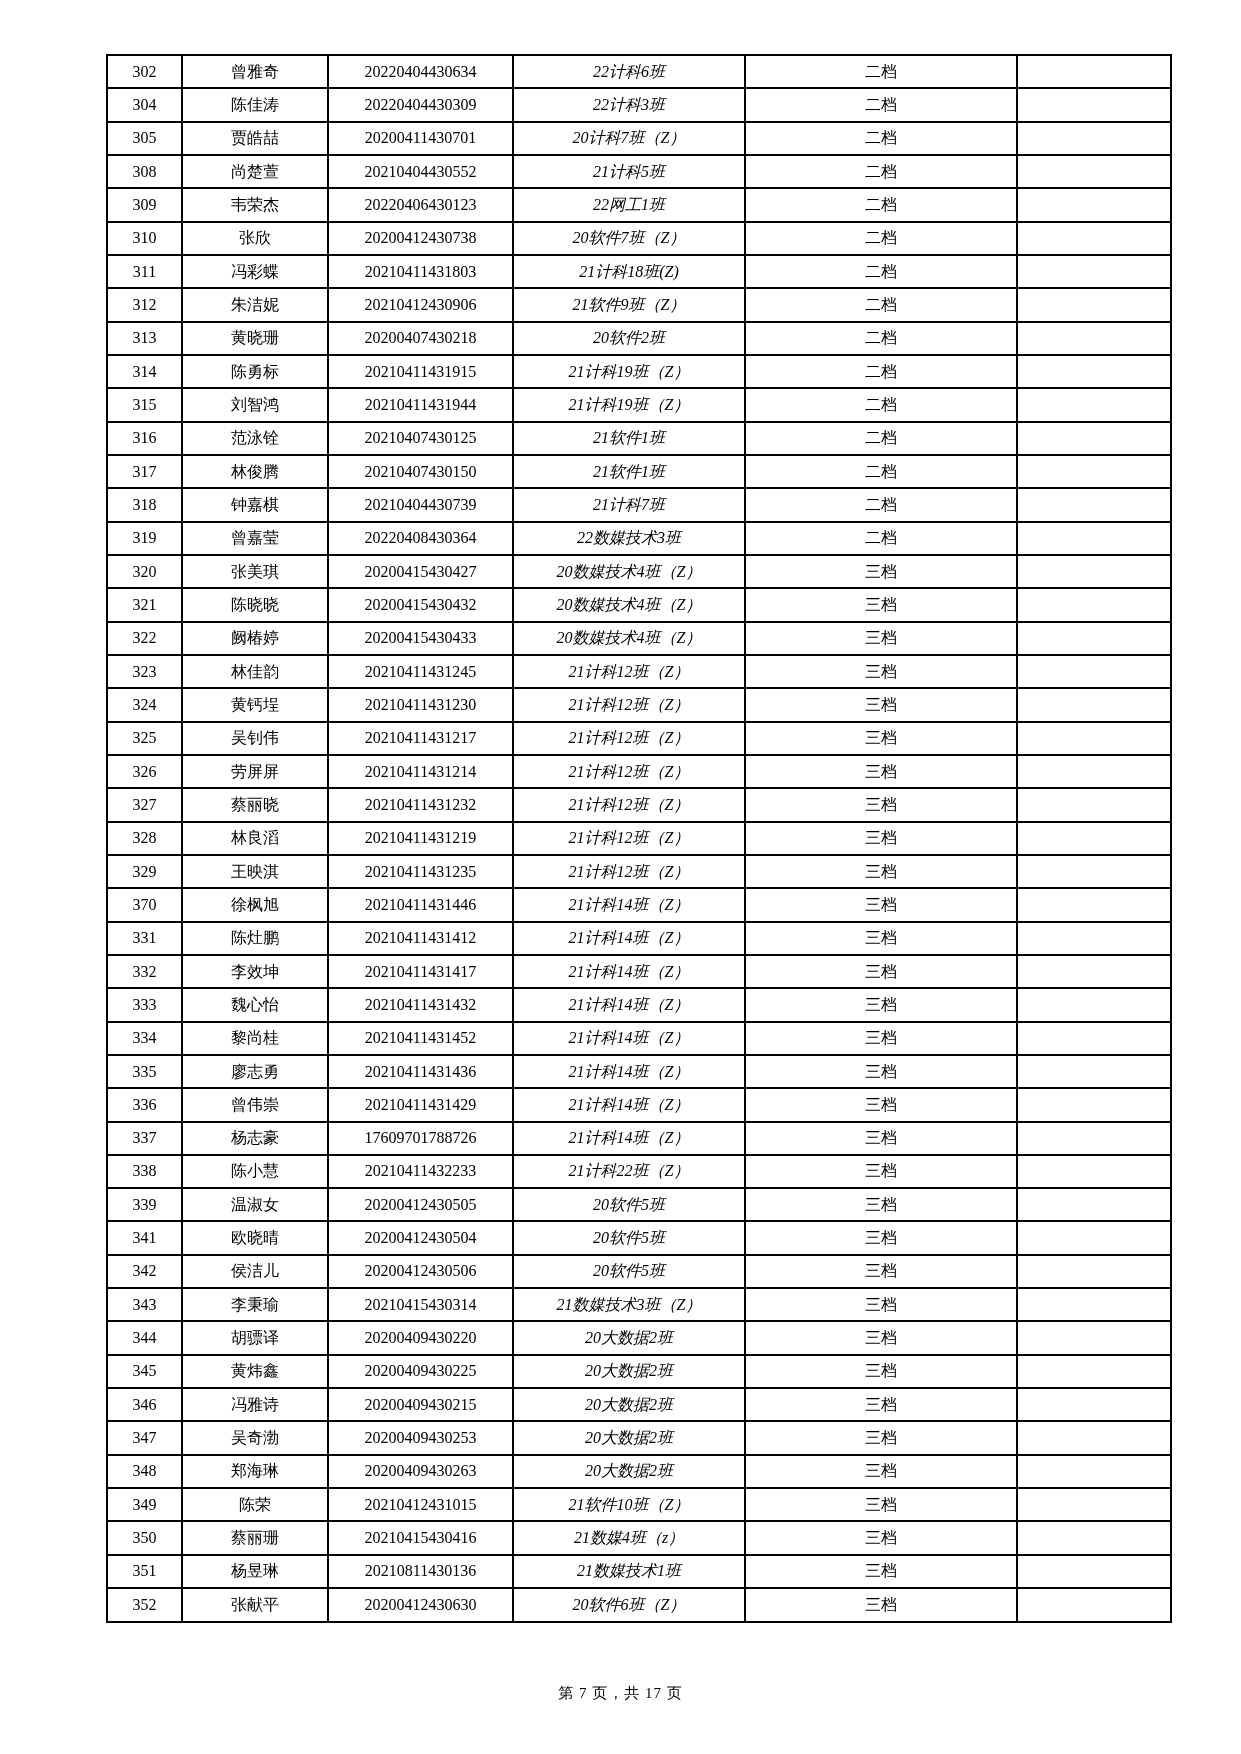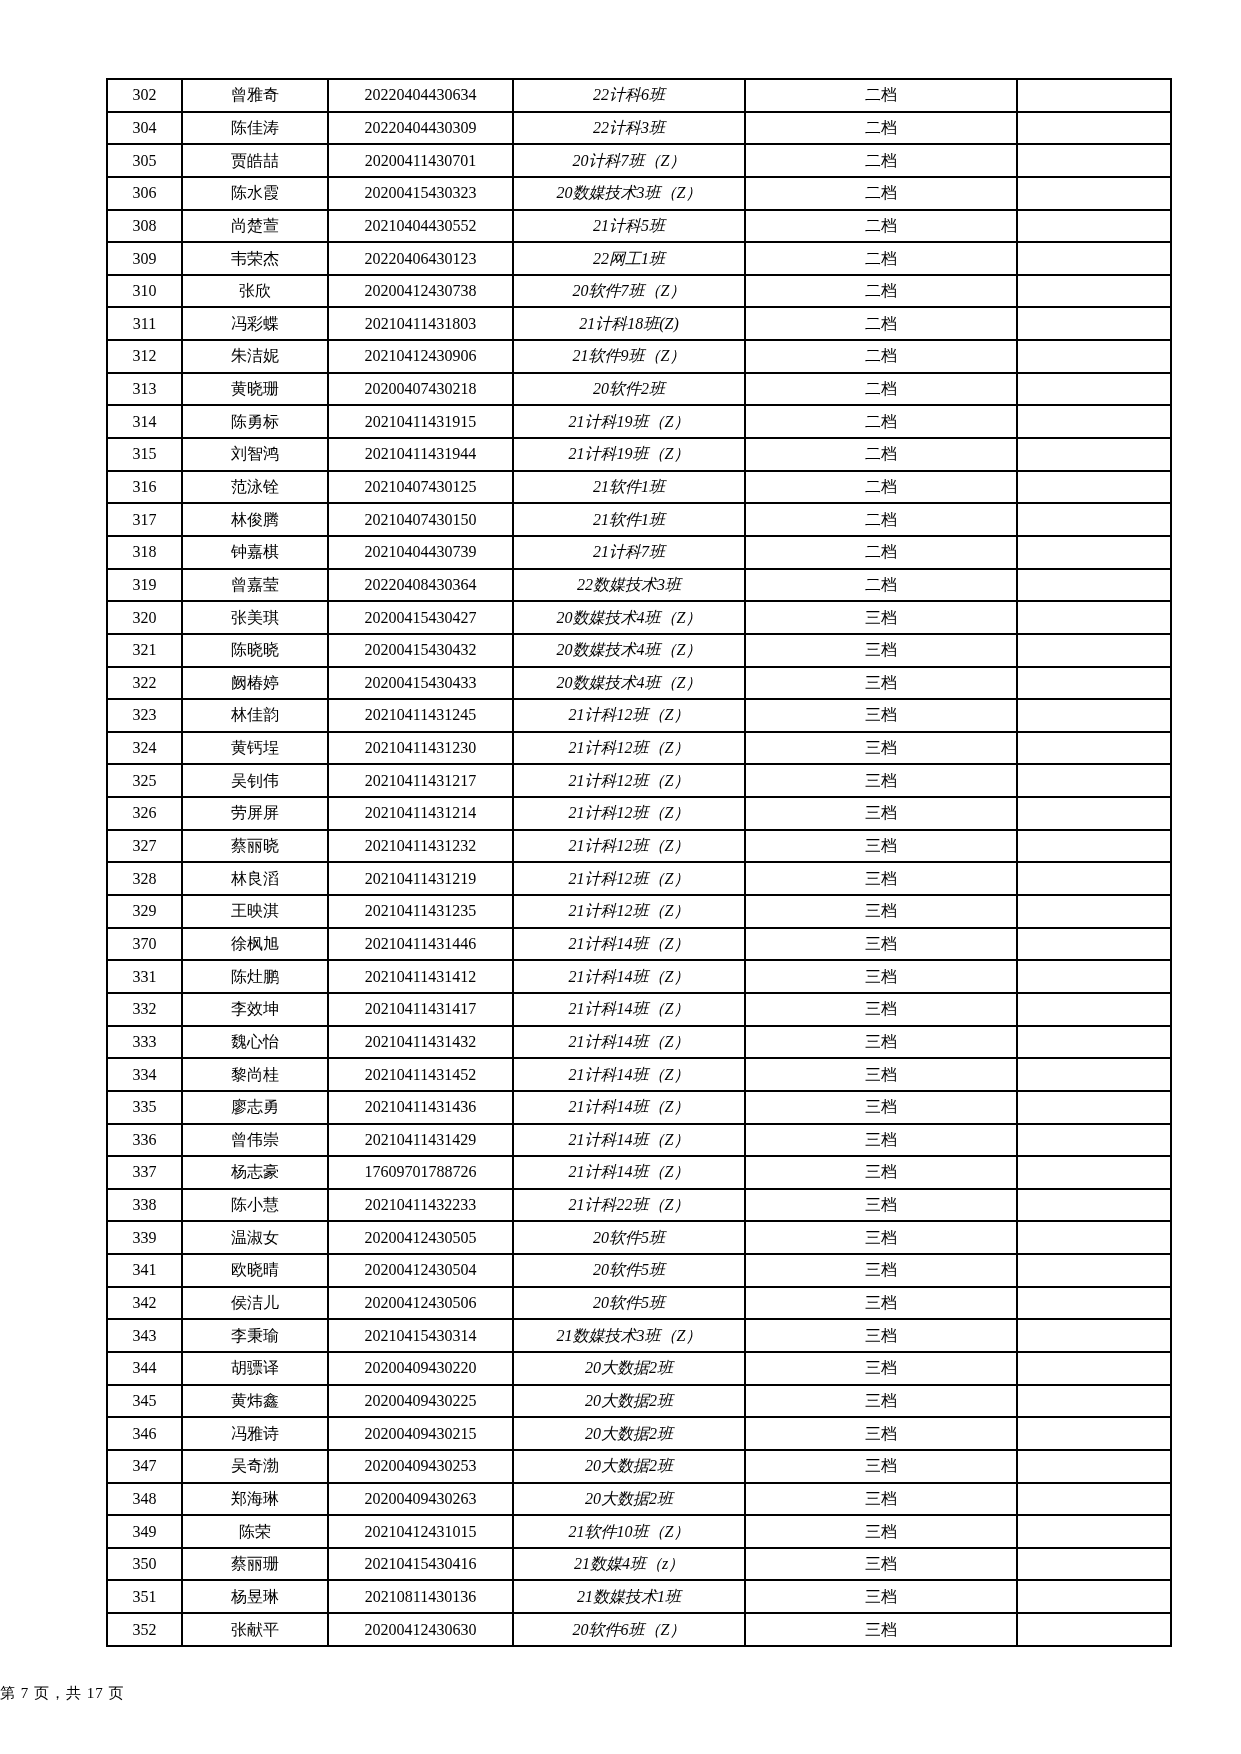--- a/index.html
+++ b/index.html
@@ -12,21 +12,21 @@
     width: 1241px;
     height: 1754px;
     background: #ffffff;
     color: #000000;
     font-family: "Liberation Serif", "DejaVu Serif", serif;
     overflow: hidden;
   }
   table.roster {
     position: absolute;
     left: 106px;
-    top: 78px;
+    top: 54px;
     width: 1026px;
     height: 1569px;
     border-collapse: collapse;
     table-layout: fixed;
   }
   table.roster td {
     border: 2px solid #000000;
     padding: 0;
     text-align: center;
     vertical-align: middle;
@@ -39,20 +39,21 @@
   .col-name    { width: 146px; }
   .col-id      { width: 185px; }
   .col-class   { width: 232px; font-style: italic; }
   .col-tier    { width: 272px; margin-left: 28px; }
   .col-note    { width: 154px; }
   .footer {
     position: absolute;
     top: 1684px;
     left: 0;
     width: 100%;
+    text-align: center;
     font-size: 15px;
     letter-spacing: 1px;
     color: #000000;
   }
 </style>
 </head>
 <body>
 
 <div class="page">
   <table class="roster">
@@ -83,28 +84,20 @@
         </tr>
         <tr>
           <td class="col-no">305</td>
           <td class="col-name">贾皓喆</td>
           <td class="col-id">20200411430701</td>
           <td class="col-class">20计科7班（Z）</td>
           <td class="col-tier">二档</td>
           <td class="col-note"></td>
         </tr>
         <tr>
-          <td class="col-no">306</td>
-          <td class="col-name">陈水霞</td>
-          <td class="col-id">20200415430323</td>
-          <td class="col-class">20数媒技术3班（Z）</td>
-          <td class="col-tier">二档</td>
-          <td class="col-note"></td>
-        </tr>
-        <tr>
           <td class="col-no">308</td>
           <td class="col-name">尚楚萱</td>
           <td class="col-id">20210404430552</td>
           <td class="col-class">21计科5班</td>
           <td class="col-tier">二档</td>
           <td class="col-note"></td>
         </tr>
         <tr>
           <td class="col-no">309</td>
           <td class="col-name">韦荣杰</td>

